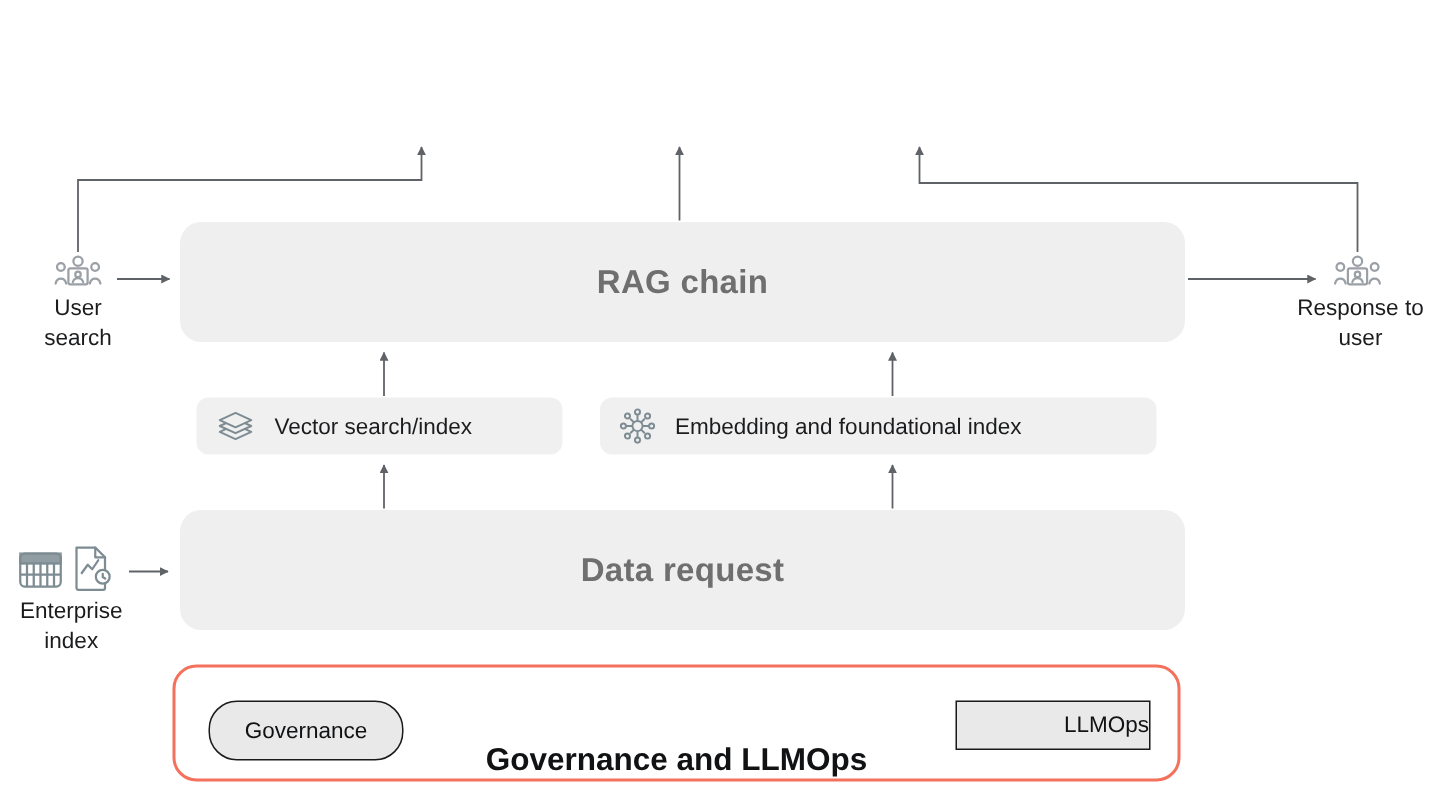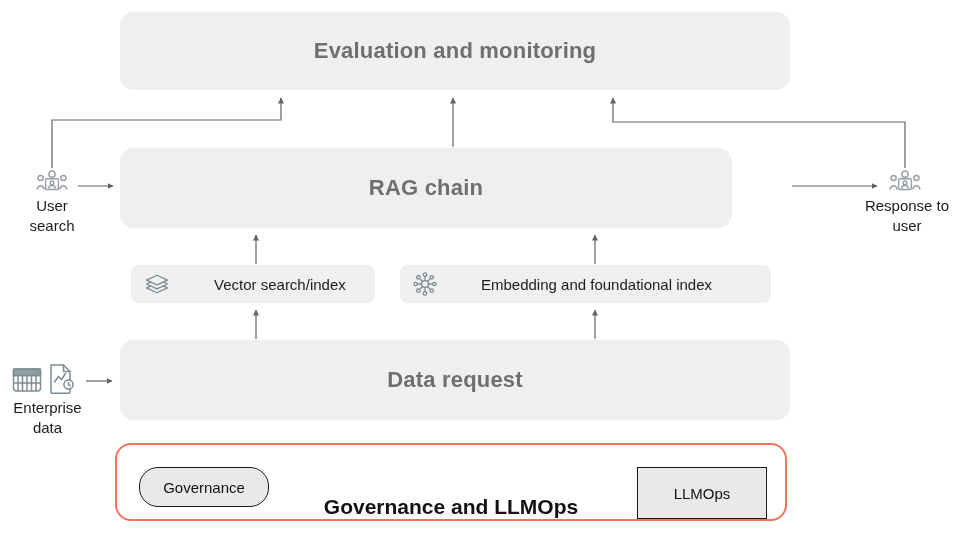--- a/index.html
+++ b/index.html
@@ -26,21 +26,20 @@
     color: #6f6f6f;
     letter-spacing: 0.2px;
   }
 
   .chip {
     background: #f0f0f0;
     border-radius: 8px;
     display: flex;
     align-items: center;
     padding: 0 12px;
-    gap: 31px;
   }
   .chip .icon { flex: 0 0 auto; margin-right: 12px; display: flex; align-items: center; }
   .chip .label { font-size: 15px; color: #1b1c1e; white-space: nowrap; }
 
   .gov-outline {
     border: 2px solid #f4715c;
     border-radius: 16px;
   }
   .gov-title {
     left: 0; right: 0; top: 0; bottom: 0;
@@ -87,25 +86,22 @@
     <polyline class="connector" points="905,168 905,122 613,122 613,98" marker-end="url(#ah)"></polyline>
     <polyline class="connector" points="78,186 113,186" marker-end="url(#ah)"></polyline>
     <polyline class="connector" points="792,186 877,186" marker-end="url(#ah)"></polyline>
     <polyline class="connector" points="256,264 256,235" marker-end="url(#ah)"></polyline>
     <polyline class="connector" points="595,264 595,235" marker-end="url(#ah)"></polyline>
     <polyline class="connector" points="256,339 256,310" marker-end="url(#ah)"></polyline>
     <polyline class="connector" points="595,339 595,310" marker-end="url(#ah)"></polyline>
     <polyline class="connector" points="86,381 112,381" marker-end="url(#ah)"></polyline>
   </svg>
 
-  <div class="abs big-box" style="left:120px; top:12px; width:670px; height:78px;">
-    <span class="label">Evaluation and monitoring</span>
-  </div>
-
-  <div class="abs big-box" style="left:120px; top:148px; width:612px; height:80px;">
+
+  <div class="abs big-box" style="left:120px; top:148px; width:670px; height:80px;">
     <span class="label">RAG chain</span>
   </div>
 
   <div class="abs chip" style="left:131px; top:265px; width:244px; height:38px;">
     <span class="icon">
       <svg width="28" height="26" viewBox="0 0 32 28">
         <g stroke="#7d8c93" stroke-width="1.5" stroke-linejoin="round" fill="#f0f0f0">
           <path d="M16 24 L4 18.5 L16 13 L28 18.5 Z"></path>
           <path d="M16 19.5 L4 14 L16 8.5 L28 14 Z"></path>
           <path d="M16 15 L4 9.5 L16 4 L28 9.5 Z"></path>
@@ -139,21 +135,21 @@
     <span class="label">Data request</span>
   </div>
 
   <div class="abs gov-outline" style="left:115px; top:443px; width:672px; height:78px;">
     <div class="abs gov-box" style="left:22px; top:22px; width:130px; height:40px;border-radius:19px;">
       <span>Governance</span>
     </div>
     <div class="abs gov-title">
       <span>Governance and LLMOps</span>
     </div>
-    <div class="abs gov-box" style="left:520px; top:22px; width:130px; height:52px;">
+    <div class="abs gov-box" style="left:520px; top:22px; width:130px; height:33px;justify-content:flex-end;">
       <span>LLMOps</span>
     </div>
   </div>
 
   <div class="abs" style="left:36px; top:168px;">
     <svg width="32" height="26" viewBox="0 0 30 24">
       <g stroke="#9aa0a6" stroke-width="1.4" fill="none" stroke-linecap="round" stroke-linejoin="round">
         <circle cx="15" cy="5.6" r="2.9"></circle>
         <rect x="9" y="10" width="12" height="10" rx="1.2"></rect>
         <circle cx="15" cy="13.8" r="1.7"></circle>
@@ -198,15 +194,15 @@
     <svg width="30" height="32" viewBox="0 0 28 32">
       <g stroke="#7d8c93" stroke-width="1.5" fill="none" stroke-linecap="round" stroke-linejoin="round">
         <path d="M4 2 H16.5 L23 8.5 V29 a1.2 1.2 0 0 1 -1.2 1.2 H5.2 A1.2 1.2 0 0 1 4 29 Z" fill="#ffffff"></path>
         <path d="M16.5 2 V8.5 H23"></path>
         <polyline points="7.5,19 11.5,13.5 14.5,16.5 18.5,10.5"></polyline>
         <circle cx="21.5" cy="21.5" r="4.6" fill="#ffffff"></circle>
         <path d="M21.5 19.5 V21.7 L23.1 22.7"></path>
       </g>
     </svg>
   </div>
-  <div class="abs side-label" style="left:5px; top:398px; width:85px;">Enterprise data</div>
+  <div class="abs side-label" style="left:5px; top:398px; width:85px;">Enterprise index</div>
 
 </div>
 
 </body></html>

